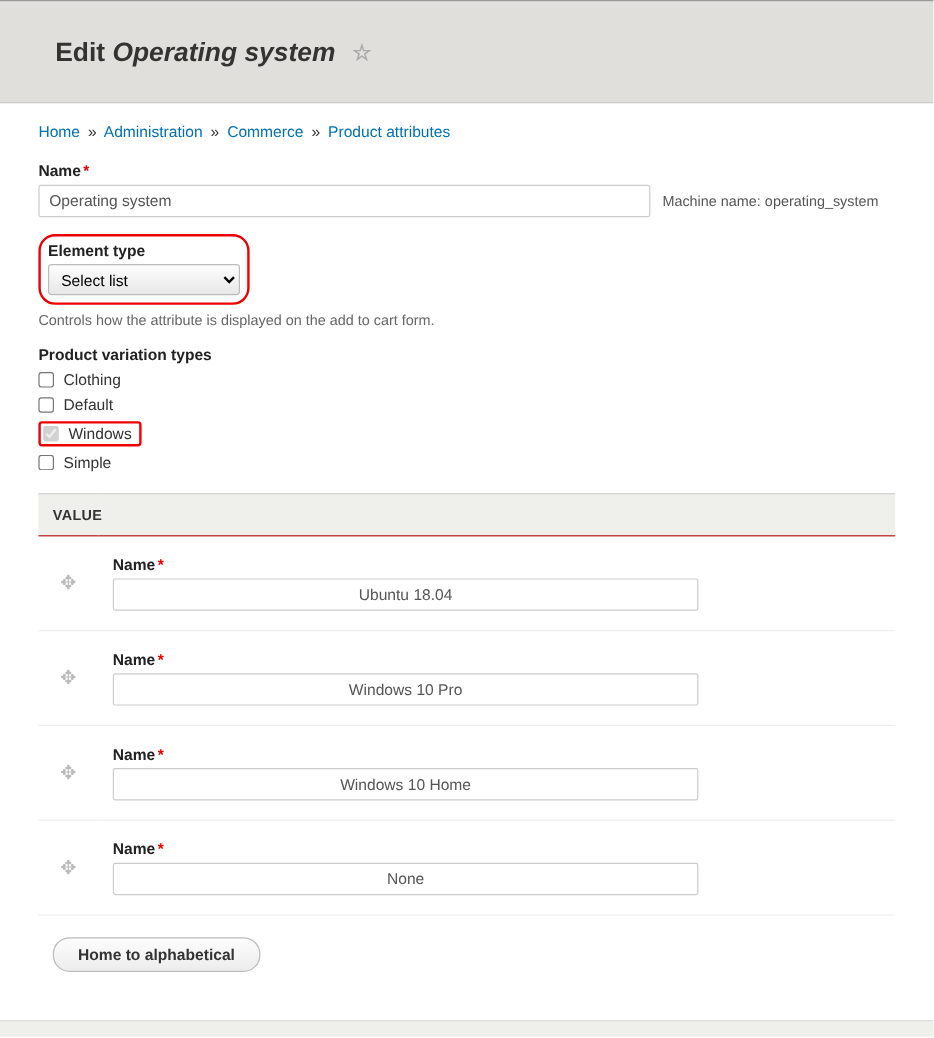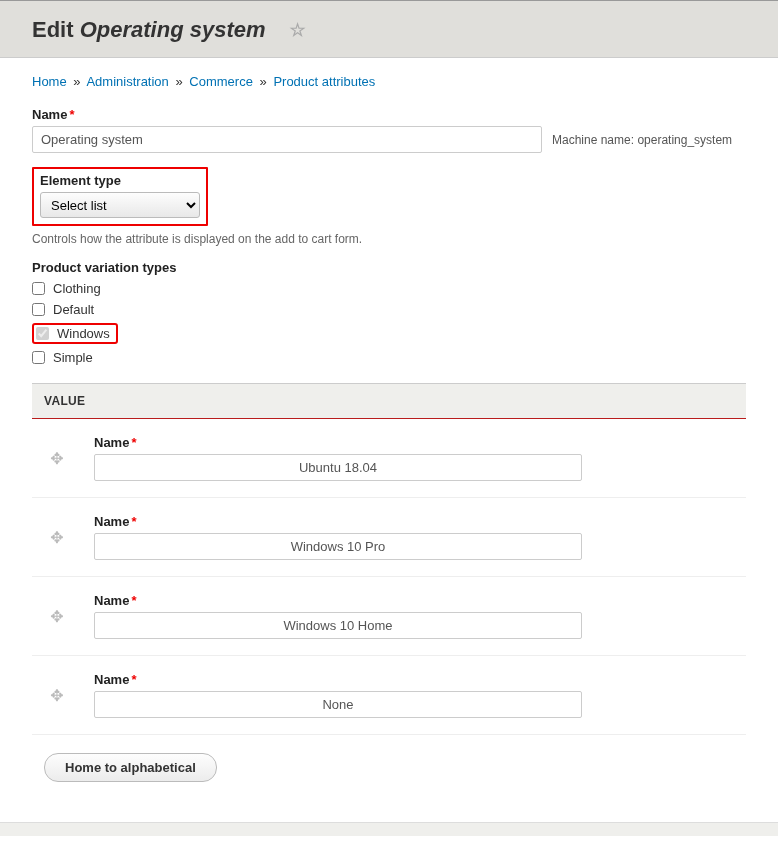--- a/index.html
+++ b/index.html
@@ -10,27 +10,27 @@
     color: #333;
     background: #fff;
   }
   .titlebar {
     background: #e0dfdb;
     border-top: 1px solid #999;
     border-bottom: 1px solid #ccc;
     padding: 16px 32px 14px 32px;
   }
   .titlebar h1 {
-    margin: 0;
+    margin: 14px;
     font-size: 22px;
     font-weight: bold;
     color: #333;
     display: flex;
     align-items: center;
-    gap: 24px;
+    gap: 14px;
   }
   .titlebar h1 em { font-style: italic; }
   .star-icon {
     color: #aaa;
     font-size: 18px;
     cursor: pointer;
   }
   .content {
     padding: 16px 32px 30px 32px;
   }
@@ -60,21 +60,21 @@
     color: #555;
     background: #fff;
   }
   .name-wrap { display: flex; align-items: center; gap: 10px; }
   .name-wrap input[type="text"] { width: 510px; }
   .machine-name { font-size: 12px; color: #555; }
   .highlight-box {
     border: 2px solid #e00;
     display: inline-block;
     padding: 4px 6px 6px 6px;
-    border-radius: 1px;
+    border-radius: 14px;
   }
   select {
     font-size: 13px;
     padding: 3px 6px;
     width: 160px;
     height: 26px;
     border: 1px solid #bbb;
     border-radius: 3px;
     background: linear-gradient(#fdfdfd, #e8e8e8);
   }

